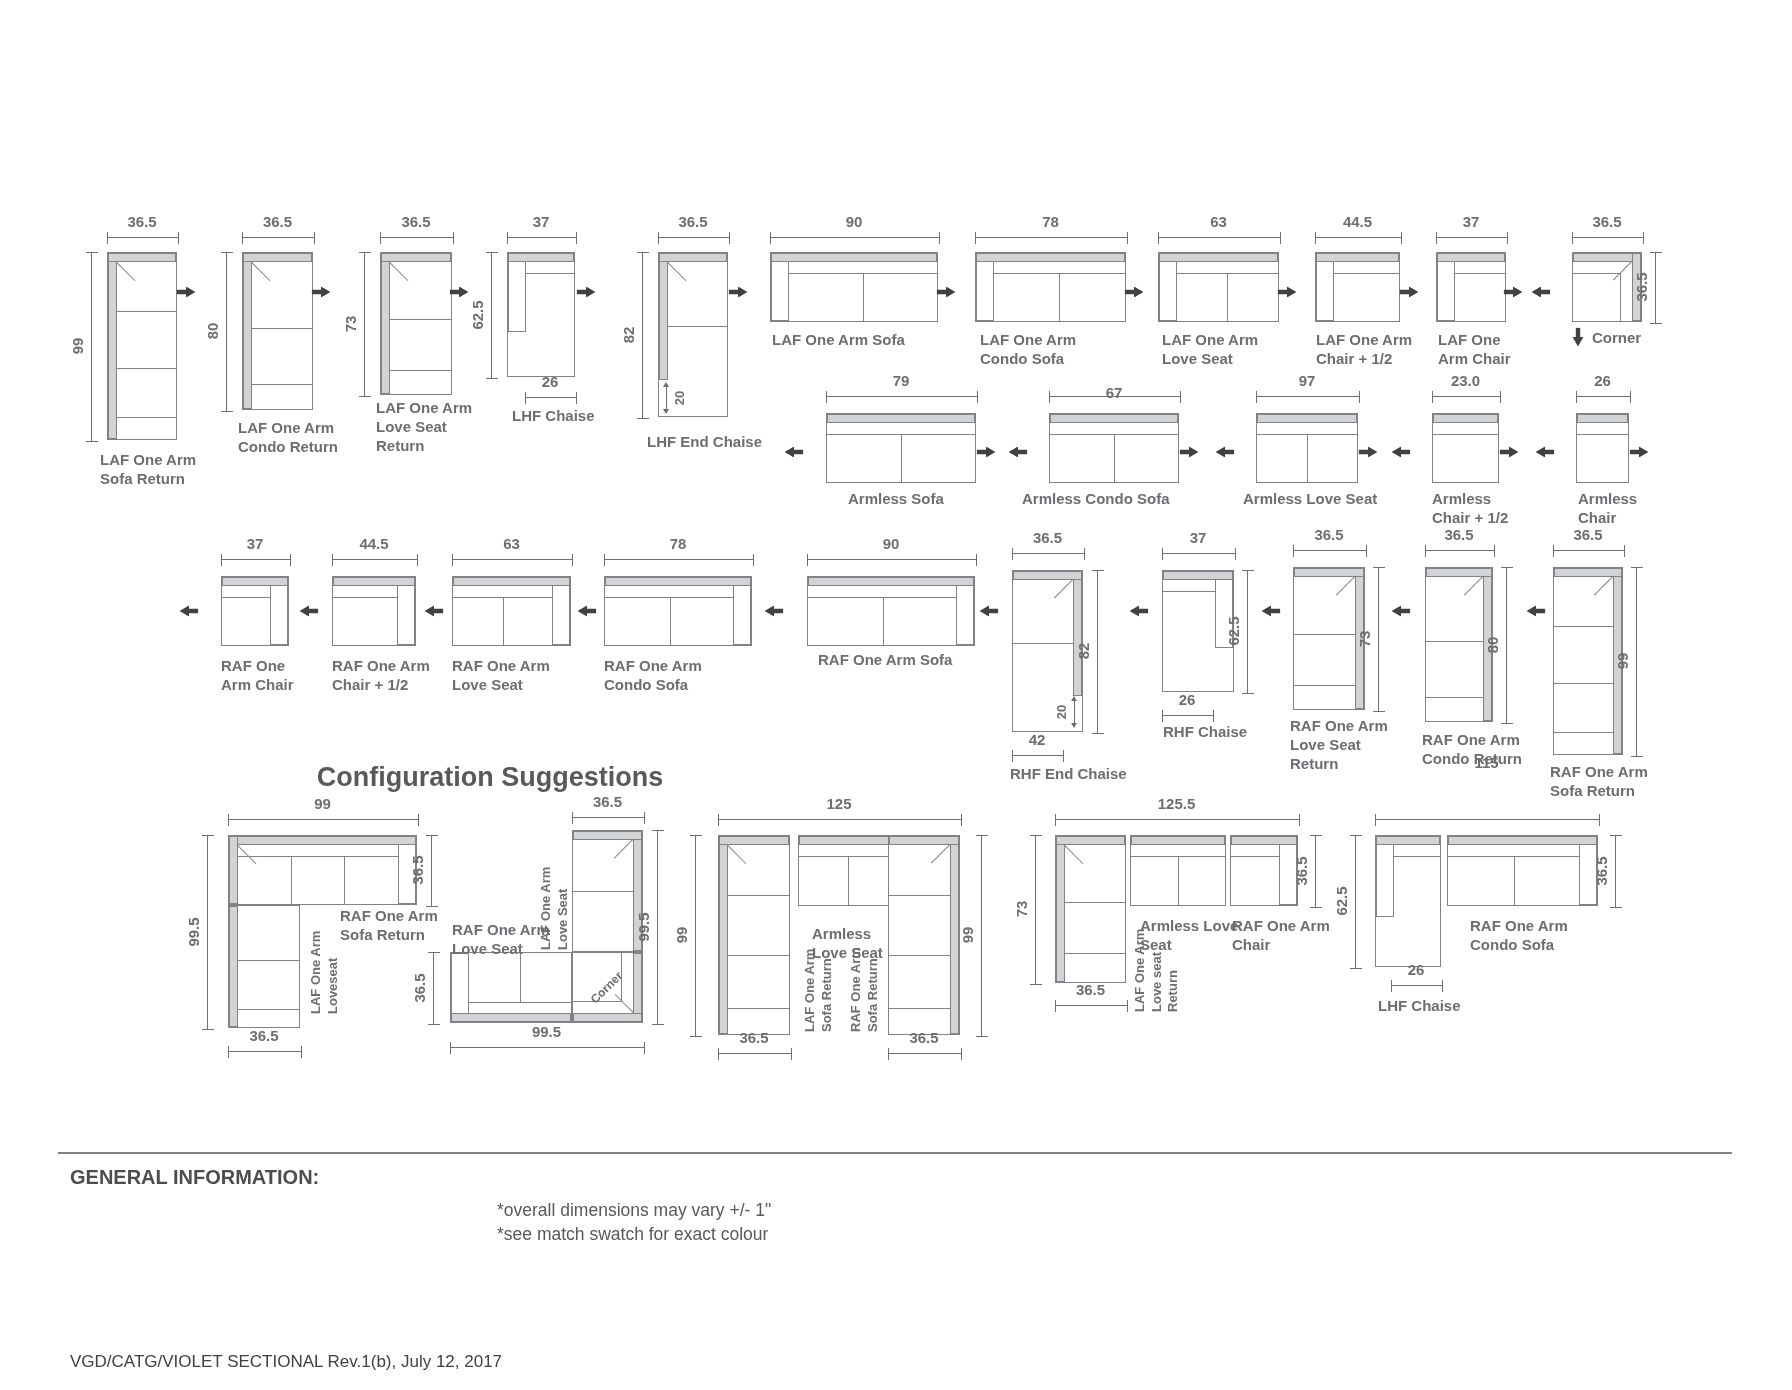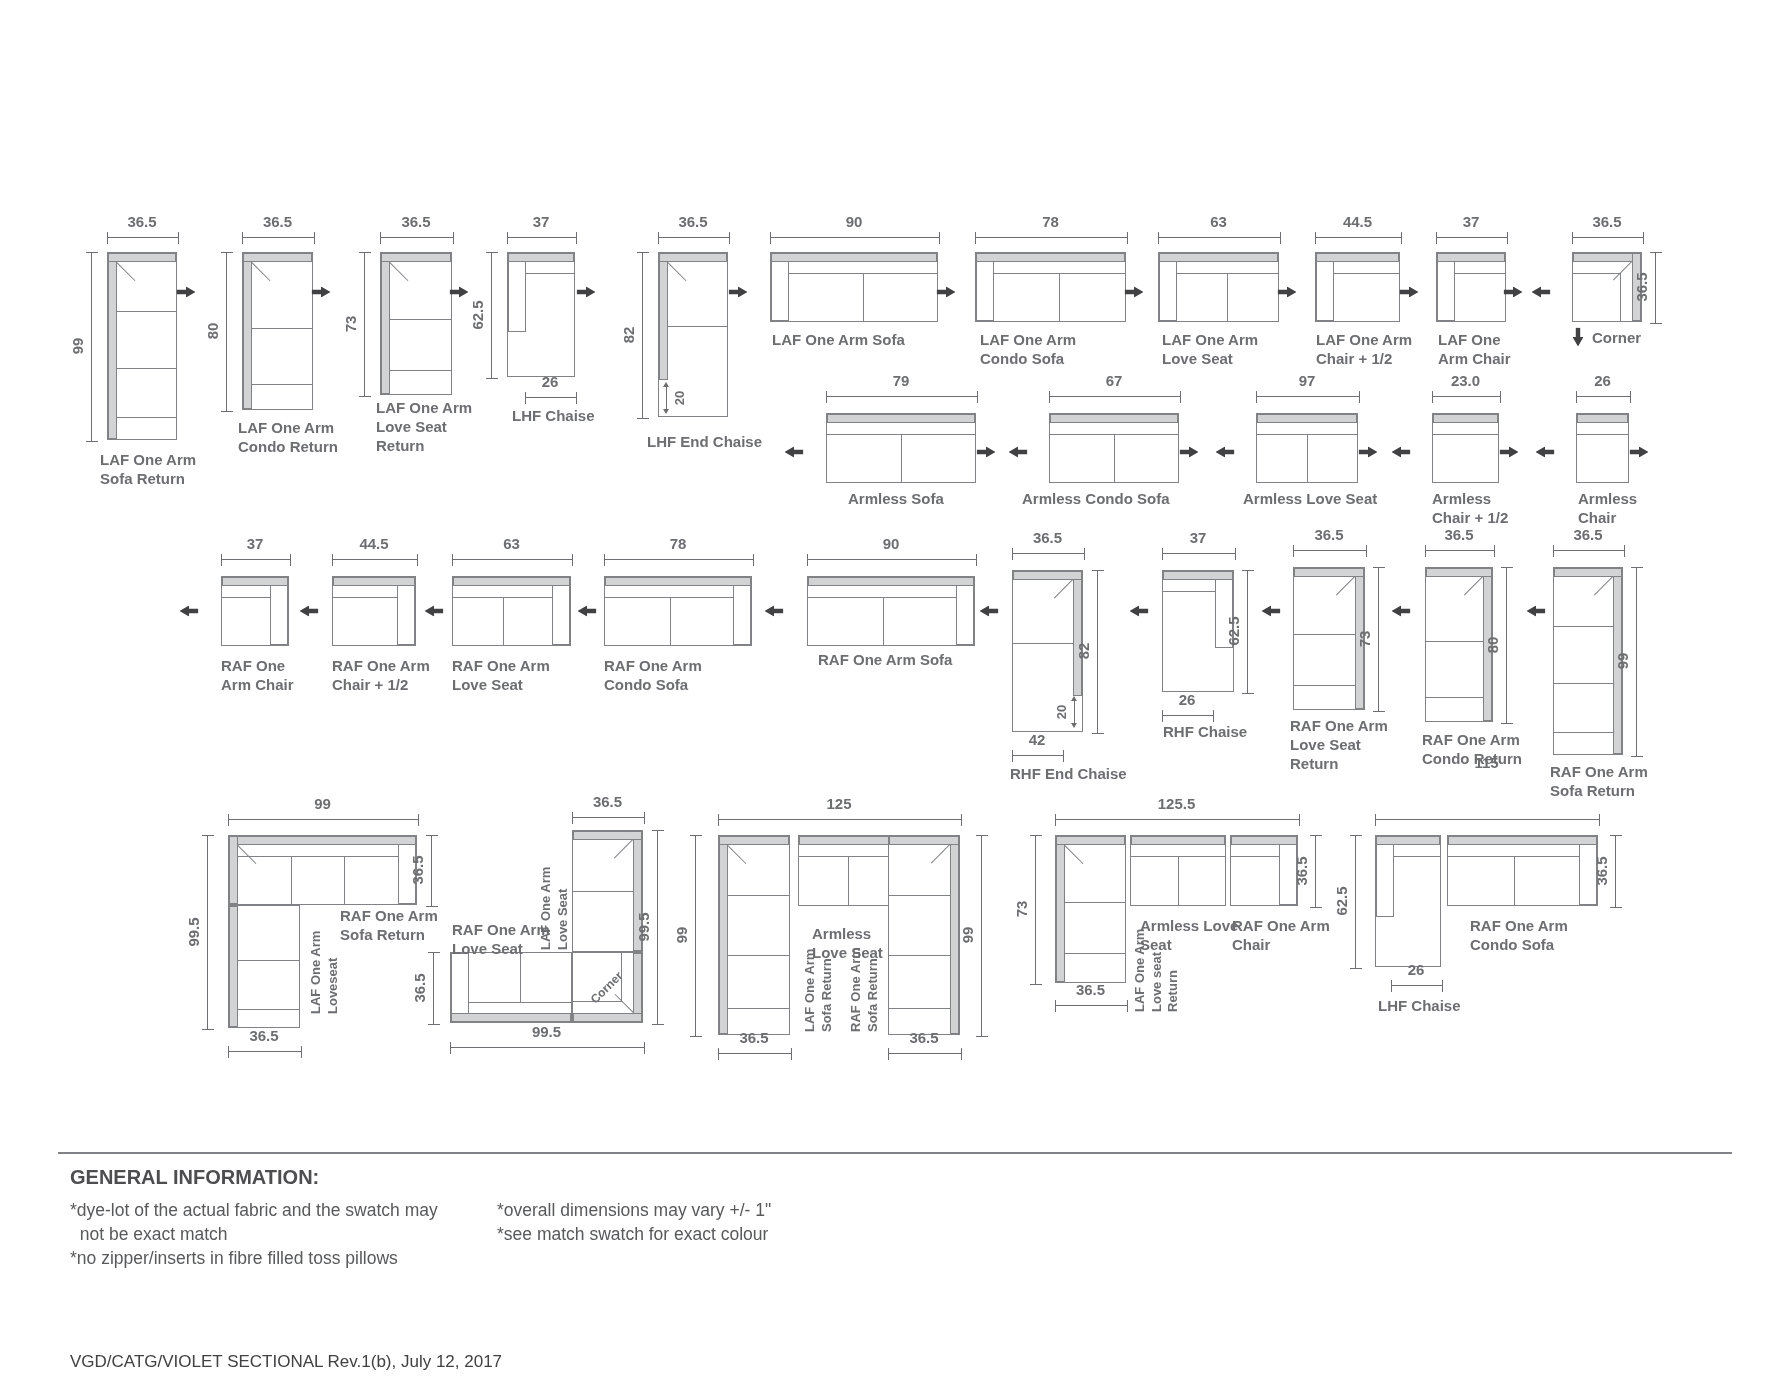--- a/index.html
+++ b/index.html
@@ -38,20 +38,21 @@
   
   .divider{position:absolute;left:58px;top:1152px;width:1674px;height:2px;background:#808285;}
   .gih{position:absolute;left:70px;top:1166px;font-size:20px;font-weight:bold;color:#4d4d4f;}
   .gicol{position:absolute;top:1198px;font-size:17.5px;color:#58595b;line-height:24px;white-space:pre;}
   .footer{position:absolute;left:70px;top:1352px;font-size:17px;color:#414042;}
 </style>
 </head>
 <body>
 
 <div class="canvas">
+  <div class="cfgh">Configuration Suggestions</div>
   <div id="diagram">
       <div class="piece" style="position: absolute; left: 107px; top: 252px; width: 70px; height: 188px;">
         <div class="bk" style="position: absolute; left: 0px; top: 0px; width: 9px; height: 186px;"></div>
         <div class="bk" style="position: absolute; left: 0px; top: 0px; width: 68px; height: 9px;"></div>
         <div class="ln" style="position: absolute; left: 9px; top: 57.66px; width: 59px; height: 1px;"></div>
         <div class="ln" style="position: absolute; left: 9px; top: 115.32px; width: 59px; height: 1px;"></div>
         <div class="ln" style="position: absolute; left: 9px; top: 163.68px; width: 59px; height: 1px;"></div>
         <div class="ln mit" style="position: absolute; left: 9px; top: 9px; width: 26px; height: 1px; transform-origin: 0px 0px; transform: rotate(45deg);"></div>
       </div>
       <div class="piece" style="position: absolute; left: 242px; top: 252px; width: 71px; height: 158px;">
@@ -316,21 +317,21 @@
       <div class="dimt" style="position: absolute; left: 1641px; top: 287px; transform: translate(-50%, -50%) rotate(-90deg);">36.5</div>
       <div class="dimh" style="position: absolute; left: 525px; top: 392px; width: 50px; height: 12px;"></div>
       <div class="dimt" style="position: absolute; left: 550px; top: 390px; transform: translate(-50%, -100%);">26</div>
       <div class="dimarr" style="position: absolute; left: 662px; top: 382px; width: 9px; height: 32px;">
         <div class="dn"></div>
       </div>
       <div class="dimt" style="position: absolute; left: 679px; top: 398px; transform: translate(-50%, -50%) rotate(-90deg); font-size: 13px;">20</div>
       <div class="dimh" style="position: absolute; left: 826px; top: 391px; width: 150px; height: 12px;"></div>
       <div class="dimt" style="position: absolute; left: 901px; top: 389px; transform: translate(-50%, -100%);">79</div>
       <div class="dimh" style="position: absolute; left: 1049px; top: 391px; width: 130px; height: 12px;"></div>
-      <div class="dimt" style="position: absolute; left: 1114px; top: 389px; transform: translate(-50%, -100%);">67</div>
+      <div class="dimt" style="position: absolute; left: 1114px; top: 401px; transform: translate(-50%, -100%);">67</div>
       <div class="dimh" style="position: absolute; left: 1256px; top: 391px; width: 102px; height: 12px;"></div>
       <div class="dimt" style="position: absolute; left: 1307px; top: 389px; transform: translate(-50%, -100%);">97</div>
       <div class="dimh" style="position: absolute; left: 1432px; top: 391px; width: 67px; height: 12px;"></div>
       <div class="dimt" style="position: absolute; left: 1465.5px; top: 389px; transform: translate(-50%, -100%);">23.0</div>
       <div class="dimh" style="position: absolute; left: 1576px; top: 391px; width: 53px; height: 12px;"></div>
       <div class="dimt" style="position: absolute; left: 1602.5px; top: 389px; transform: translate(-50%, -100%);">26</div>
       <div class="dimh" style="position: absolute; left: 221px; top: 554px; width: 68px; height: 12px;"></div>
       <div class="dimt" style="position: absolute; left: 255px; top: 552px; transform: translate(-50%, -100%);">37</div>
       <div class="dimh" style="position: absolute; left: 332px; top: 554px; width: 84px; height: 12px;"></div>
       <div class="dimt" style="position: absolute; left: 374px; top: 552px; transform: translate(-50%, -100%);">44.5</div>
@@ -585,16 +586,15 @@
       <div class="lab" style="position: absolute; left: 1378px; top: 996px;">
         <div>LHF Chaise</div>
       </div>
       <div class="lab" style="position: absolute; left: 1470px; top: 916px;">
         <div>RAF One Arm</div>
         <div>Condo Sofa</div>
       </div>
     </div>
   <div class="divider"></div>
   <div class="gih">GENERAL INFORMATION:</div>
-  <div class="gicol" id="gi-col1" style="left:70px"><div class="gi-line">*dye-lot of the actual fabric and the swatch may</div><div class="gi-line">  not be exact match</div><div class="gi-line">*no zipper/inserts in fibre filled toss pillows</div></div>
   <div class="gicol" id="gi-col2" style="left:497px"><div class="gi-line">*overall dimensions may vary +/- 1"</div><div class="gi-line">*see match swatch for exact colour</div></div>
   <div class="footer">VGD/CATG/VIOLET SECTIONAL Rev.1(b), July 12, 2017</div>
 </div>
 
 </body></html>

